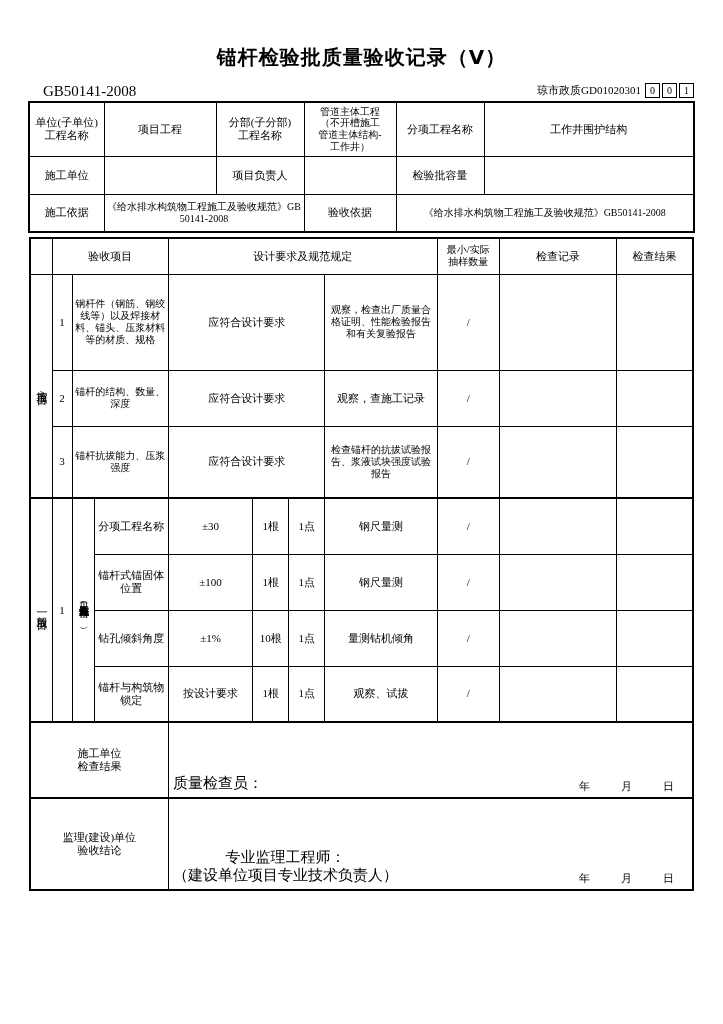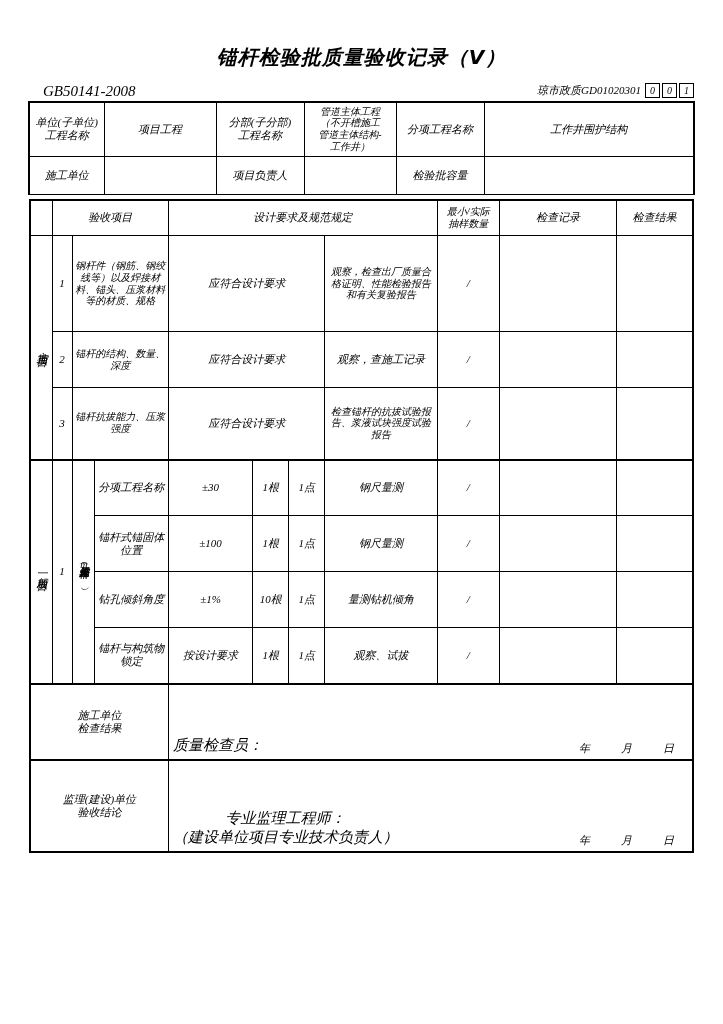--- a/index.html
+++ b/index.html
@@ -12,21 +12,20 @@
     height: 1024px;
     font-family: "Liberation Serif", "DejaVu Serif", serif;
     color: #000;
     -webkit-font-smoothing: none;
   }
   .page {
     position: relative;
     width: 723px;
     height: 736px;
     box-sizing: border-box;
-    font-style: italic;
   }
   .doc-title {
     text-align: center;
     font-size: 20px;
     font-weight: bold;
     letter-spacing: 1px;
     padding-top: 44px;
     font-family: "Liberation Sans", "DejaVu Sans", sans-serif;
   }
   .subhead {
@@ -175,20 +174,26 @@
         <td class="thick-top thick-right">工作井围护结构</td>
       </tr>
       <tr style="height:38px">
         <td class="thick-left">施工单位</td>
         <td></td>
         <td>项目负责人</td>
         <td></td>
         <td>检验批容量</td>
         <td class="thick-right"></td>
       </tr>
+      <tr style="height:38px">
+        <td class="thick-left thick-bottom">施工依据</td>
+        <td class="thick-bottom" colspan="2" style="font-size:10px">《给水排水构筑物工程施工及验收规范》GB50141-2008</td>
+        <td class="thick-bottom">验收依据</td>
+        <td class="thick-bottom thick-right" colspan="2" style="font-size:10px">《给水排水构筑物工程施工及验收规范》GB50141-2008</td>
+      </tr>
     </tbody>
   </table>
 
   <table class="frm" style="margin-top:4px">
     <colgroup>
       <col style="width:22px">
       <col style="width:20px">
       <col style="width:22px">
       <col style="width:74px">
       <col style="width:84px">

